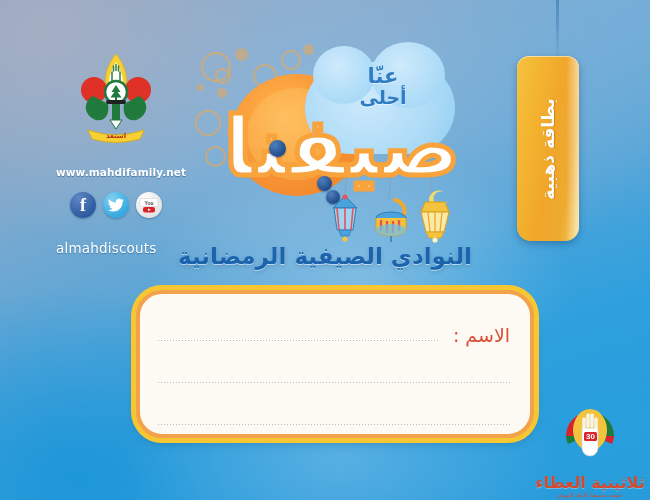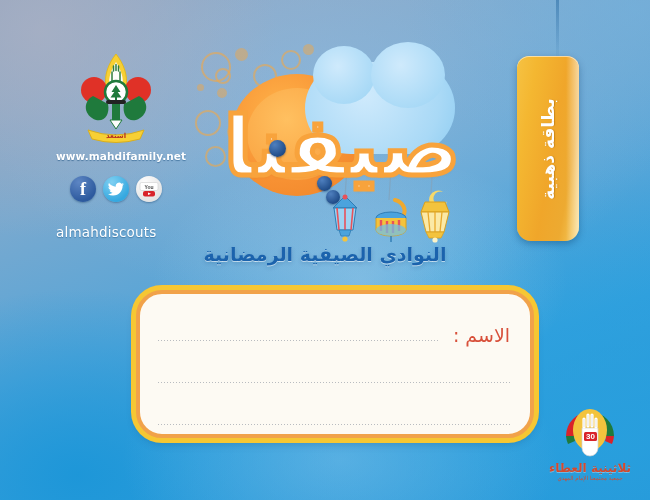--- a/index.html
+++ b/index.html
@@ -31,21 +31,21 @@
   
   #scouts{position:absolute;left:56px;top:50px;width:120px;}
   .emblem{position:relative;width:100px;height:100px;margin:0 auto;}
   .ar-txt{direction:rtl;unicode-bidi:bidi-override;}
   .org-name{
     margin-top:4px;font-size:11px;font-weight:bold;color:#c8392f;
     letter-spacing:.2px;direction:rtl;text-shadow:0 1px 0 rgba(255,255,255,.35);
   }
   .org-sup{font-size:5px;color:#c8392f;display:block;line-height:6px;margin-bottom:-2px;direction:rtl;}
   .org-url{
-    margin-top:0;font-size:10.5px;font-weight:bold;color:#ffffff;
+    margin-top:16px;font-size:10.5px;font-weight:bold;color:#ffffff;
     letter-spacing:.1px;text-shadow:0 1px 1px rgba(0,60,110,.45);
   }
   .socials{margin-top:14px;display:flex;justify-content:center;gap:7px;}
   .sicon{
     width:26px;height:26px;border-radius:50%;
     display:flex;align-items:center;justify-content:center;
     box-shadow:0 1px 2px rgba(0,40,80,.35);cursor:pointer;
   }
   .s-fb{background:radial-gradient(circle at 34% 24%,#5d86c4,#2d5a9e 72%);}
   .s-tw{background:radial-gradient(circle at 34% 24%,#7fd0f2,#35a8e0 72%);}
@@ -114,21 +114,21 @@
     position:absolute;left:50%;top:50%;
     transform:translate(-50%,-50%) rotate(-90deg);
     white-space:nowrap;direction:rtl;
     font-size:17px;font-weight:bold;color:#ffffff;letter-spacing:1px;
     text-shadow:0 1px 1px rgba(175,110,10,.55);
   }
 
   
   #title{
     position:absolute;left:0;top:243px;width:650px;text-align:center;
-    direction:rtl;font-size:19px;font-weight:bold;color:#1b63ad;letter-spacing:.4px;
+    direction:rtl;font-size:23px;font-weight:bold;color:#1b63ad;letter-spacing:.4px;
     text-shadow:0 1px 0 rgba(255,255,255,.55),0 2px 4px rgba(10,60,110,.22);
   }
 
   
   #form{
     position:absolute;left:136px;top:290px;width:398px;height:148px;
     border-radius:26px;
     background:#fdfaf3;
     border:4px solid #f1a24a;
     box-shadow:0 0 0 5px #f6c733, 0 5px 10px rgba(0,45,90,.28);
@@ -142,21 +142,21 @@
   .fline{
     flex:1;height:1px;margin-bottom:7px;cursor:text;
     background-image:linear-gradient(90deg,#b9bcc0 42%,rgba(255,255,255,0) 0%);
     background-size:3px 1px;background-repeat:repeat-x;
   }
 
   
   #giving{position:absolute;left:534px;top:408px;width:112px;text-align:center;}
   .g-emblem{position:relative;width:92px;height:52px;margin:0 auto;text-align:center;}
   .g-name{
-    margin-top:1px;font-size:12px;font-weight:bold;color:#d44a2e;direction:rtl;
+    margin-top:13px;font-size:16px;font-weight:bold;color:#d44a2e;direction:rtl;
     letter-spacing:.3px;text-shadow:0 1px 0 rgba(255,255,255,.3);
   }
   .g-sub{font-size:5.5px;color:#d44a2e;direction:rtl;line-height:7px;}
 </style>
 </head>
 <body>
 
 <div id="card">
 
   <div class="haze haze-tl"></div>
@@ -230,20 +230,24 @@
     <div class="bokeh" style="left:10px;top:98px;width:17px;height:17px;"></div>
     <div class="bokeh f" style="left:46px;top:110px;width:9px;height:9px;"></div>
     <div class="bokeh" style="left:86px;top:2px;width:16px;height:16px;"></div>
     <div class="bokeh f" style="left:108px;top:-4px;width:11px;height:11px;"></div>
     <div class="bokeh" style="left:20px;top:20px;width:12px;height:12px;"></div>
     <div class="bokeh f" style="left:2px;top:36px;width:7px;height:7px;"></div>
 
     <div class="sunblob"></div>
     <div class="cloud"></div>
 
+    <div class="cloud-txt ar-txt">
+      <span class="l1">عنّا</span>
+      <span class="l2">أحلى</span>
+    </div>
 
     <div class="sayf ar-txt">صيفنا</div>
 
     <div class="pearl" style="left:74px;top:92px;width:17px;height:17px;"></div>
     <div class="pearl" style="left:122px;top:128px;width:15px;height:15px;"></div>
     <div class="pearl" style="left:131px;top:142px;width:14px;height:14px;"></div>
 
     <svg class="strings" viewBox="0 0 270 200">
       <path d="M152 118 L150 150" stroke="#7fa7c4" stroke-width="1.3" fill="none"></path>
       <path d="M196 120 L194 152" stroke="#7fa7c4" stroke-width="1.3" fill="none"></path>

